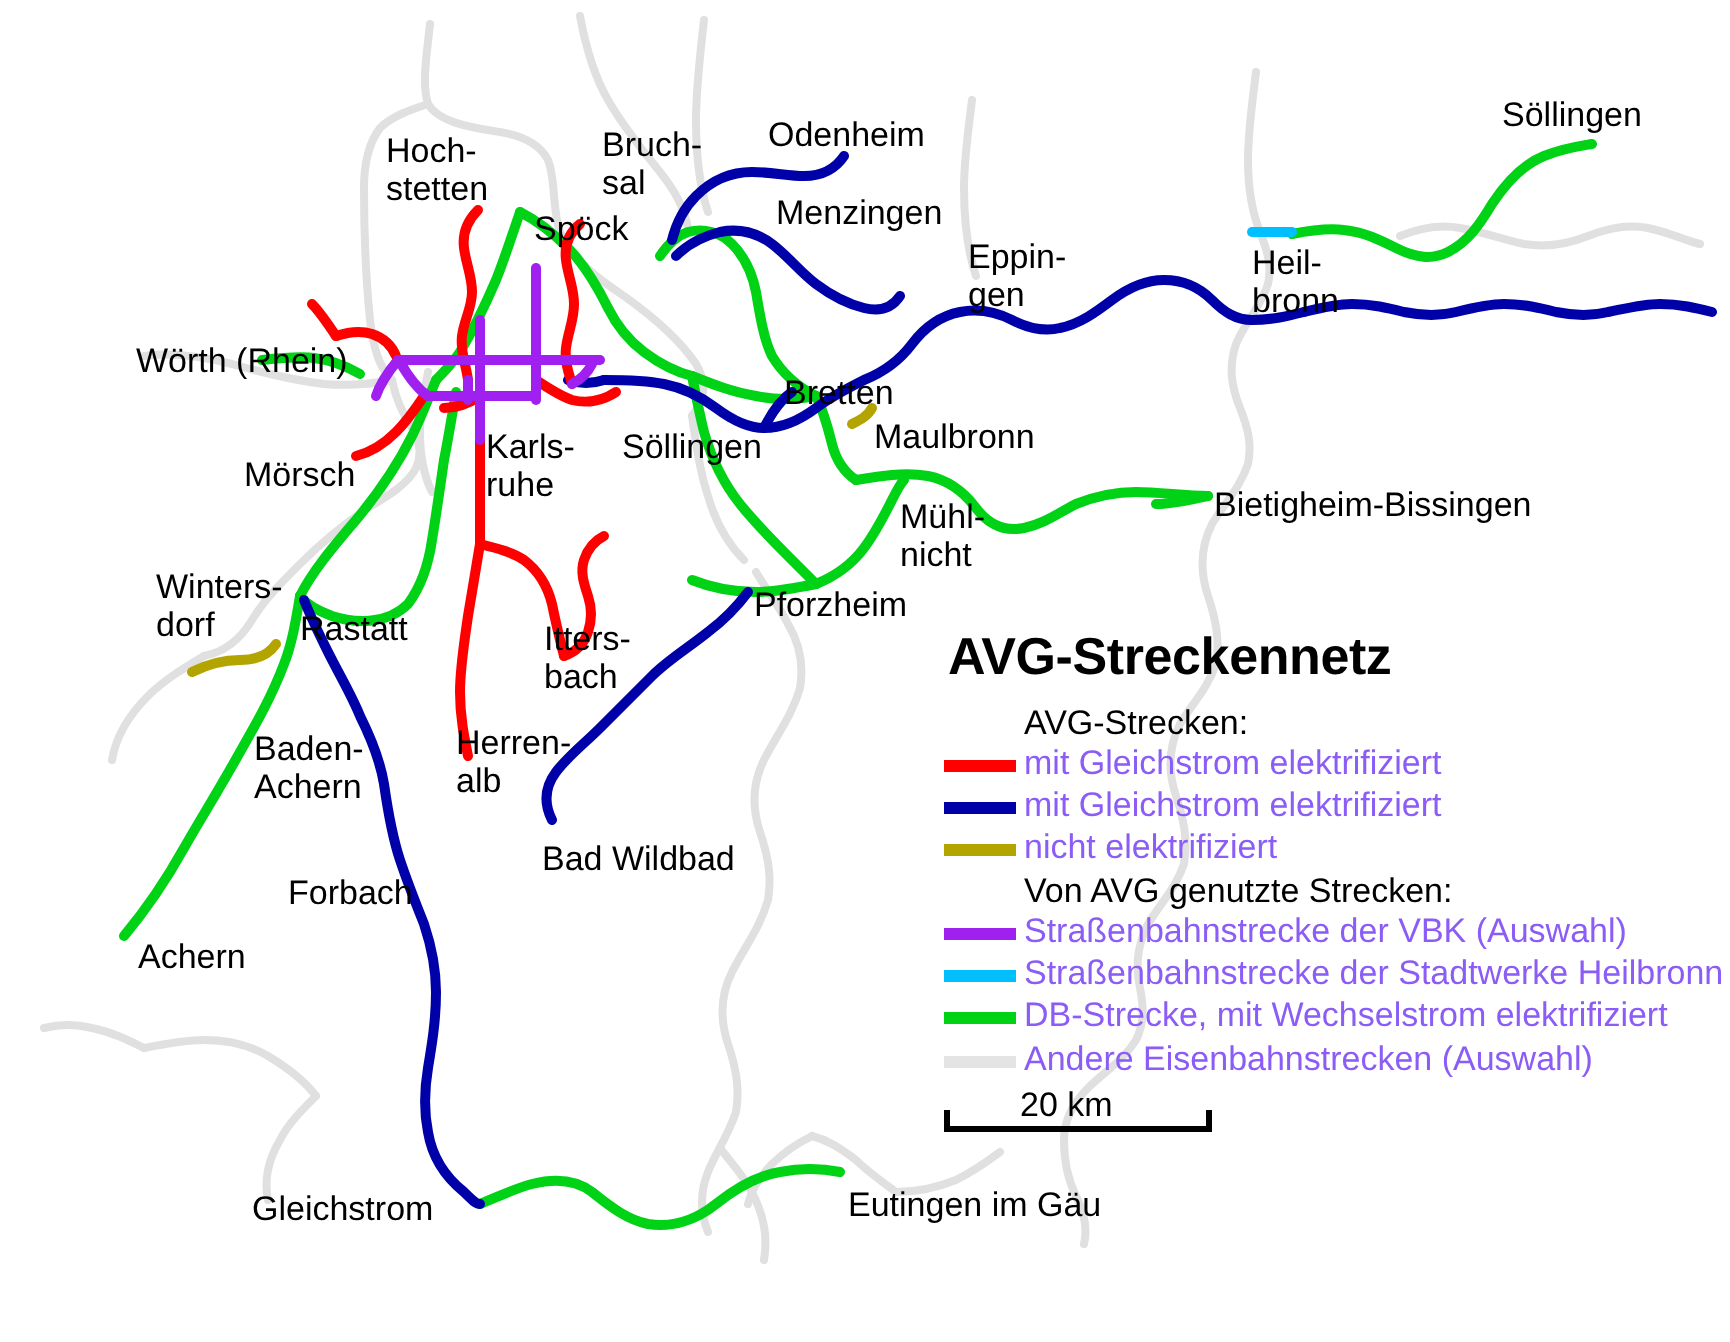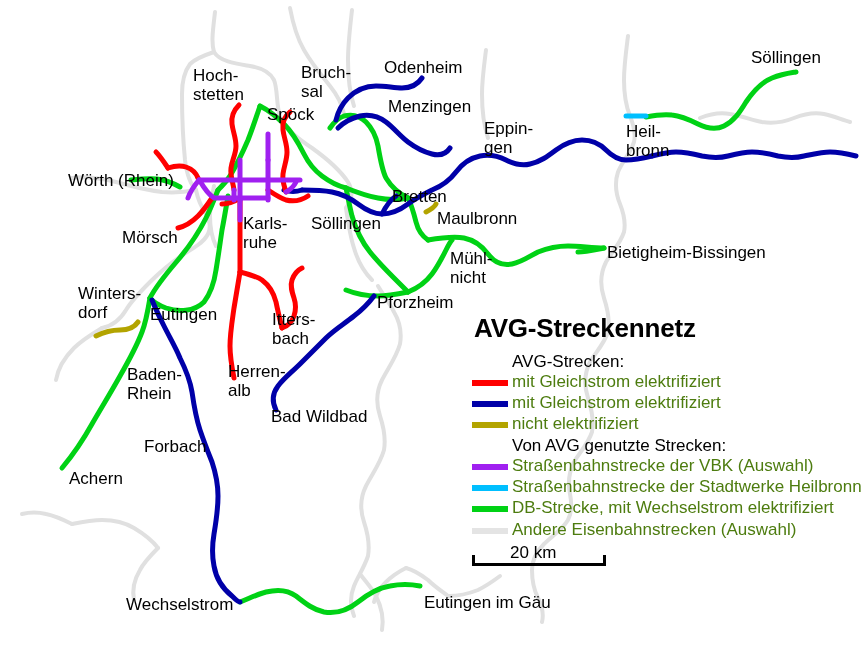--- a/index.html
+++ b/index.html
@@ -68,21 +68,21 @@
     left: 0;
     top: 7px;
     width: 36px;
     height: 6px;
   }
   .legend-text {
     position: absolute;
     left: 40px;
     top: -1px;
     font-size: 17px;
-    color: #4d7c0f;
+    color: #8b5cf6;
     white-space: pre;
   }
   #scalebar {
     position: absolute;
     left: 472px;
     top: 545px;
     width: 134px;
     height: 22px;
   }
   #scalebar .bar-line {
@@ -246,31 +246,31 @@
     <div class="city-label" style="left:311px;top:214px">Söllingen</div>
     <div class="city-label" style="left:243px;top:214px">Karls-
 ruhe</div>
     <div class="city-label" style="left:122px;top:228px">Mörsch</div>
     <div class="city-label" style="left:450px;top:249px">Mühl-
 nicht</div>
     <div class="city-label" style="left:607px;top:243px">Bietigheim-Bissingen</div>
     <div class="city-label" style="left:78px;top:284px">Winters-
 dorf</div>
     <div class="city-label" style="left:377px;top:293px">Pforzheim</div>
-    <div class="city-label" style="left:150px;top:305px">Eutingen</div>
+    <div class="city-label" style="left:150px;top:305px">Rastatt</div>
     <div class="city-label" style="left:272px;top:310px">Itters-
 bach</div>
     <div class="city-label" style="left:127px;top:365px">Baden-
-Rhein</div>
+Achern</div>
     <div class="city-label" style="left:228px;top:362px">Herren-
 alb</div>
-    <div class="city-label" style="left:271px;top:407px">Bad Wildbad</div>
+    <div class="city-label" style="left:271px;top:420px">Bad Wildbad</div>
     <div class="city-label" style="left:144px;top:437px">Forbach</div>
     <div class="city-label" style="left:69px;top:469px">Achern</div>
-    <div class="city-label" style="left:126px;top:595px">Wechselstrom</div>
+    <div class="city-label" style="left:126px;top:595px">Gleichstrom</div>
     <div class="city-label" style="left:424px;top:593px">Eutingen im Gäu</div>
   </div>
 
   <div>
     <div id="legend-title">AVG-Streckennetz</div>
 
     <div class="legend-head" style="top:352px">AVG-Strecken:</div>
     <div class="legend-head" style="top:436px">Von AVG genutzte Strecken:</div>
 
     <div class="legend-row" style="top:373px">

